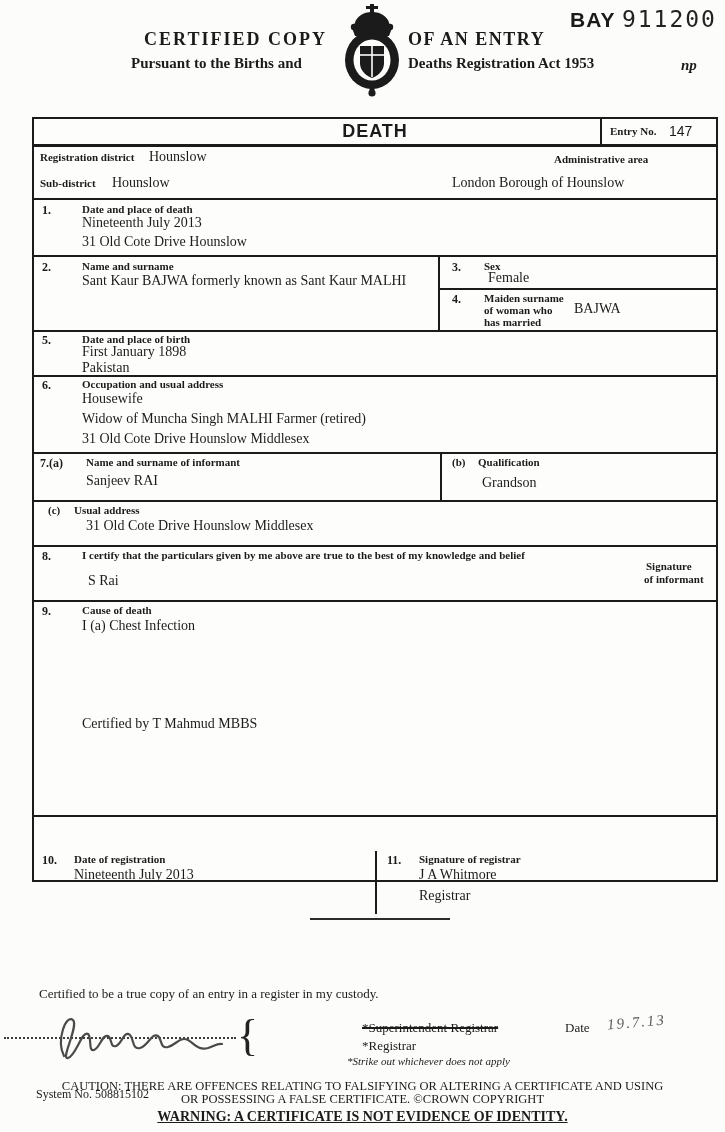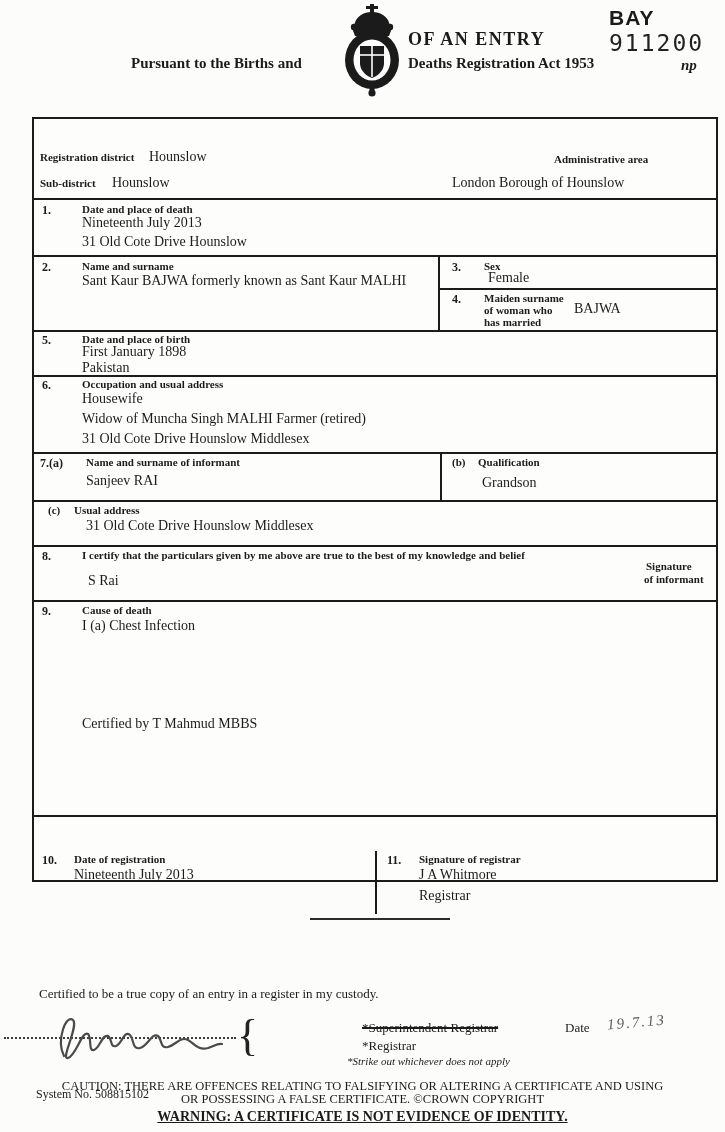--- a/index.html
+++ b/index.html
@@ -10,21 +10,21 @@
     overflow:hidden;
   }
   .abs{position:absolute;}
   .lbl{font-weight:bold;font-size:11px;white-space:nowrap;}
   .num{font-weight:bold;font-size:12px;}
   .val{font-size:14px;white-space:nowrap;}
   .sans{font-family:"Liberation Sans", sans-serif;}
   
   .hdr-title{font-size:18px;font-weight:bold;letter-spacing:2px;text-align:center;white-space:nowrap;}
   .hdr-sub{font-size:15px;font-weight:bold;text-align:left;white-space:nowrap;}
-  .bay-prefix{font-family:"Liberation Sans", sans-serif;font-weight:bold;font-size:21px;letter-spacing:1px;margin-left:39px;}
+  .bay-prefix{font-family:"Liberation Sans", sans-serif;font-weight:bold;font-size:21px;letter-spacing:1px;}
   .bay-number{font-family:"DejaVu Sans Mono", monospace;font-weight:400;font-size:23px;letter-spacing:2px;color:#222;}
   .np{font-style:italic;font-weight:bold;font-size:15px;}
   
   .cert{position:absolute;left:32px;top:117px;width:682px;height:761px;border:2px solid #1b1b1b;background:#fdfdfc;}
   .row{position:absolute;left:0;right:0;border-bottom:2px solid #1b1b1b;}
   .row-title{border-bottom:3px solid #1b1b1b;}
   .death-title{position:absolute;left:0;right:0;top:2px;text-align:center;
     font-family:"Liberation Sans", sans-serif;font-weight:bold;font-size:18px;letter-spacing:1px;}
   .entry-box{position:absolute;right:0;top:0;bottom:0;width:114px;border-left:2px solid #1b1b1b;background:#fdfdfc;}
   .vdiv{position:absolute;top:0;bottom:0;border-left:2px solid #1b1b1b;}
@@ -43,20 +43,21 @@
 </head>
 <body>
 
 <div class="page">
 
   <div class="abs bay-prefix" style="left:570px;top:6px;">
     <span>BAY</span>
     <span class="bay-number">911200</span>
   </div>
 
+  <div class="abs hdr-title" style="left:138px;top:29px;width:195px;">CERTIFIED COPY</div>
   <div class="abs hdr-sub" style="left:131px;top:55px;width:200px;">Pursuant to the Births and</div>
 
   <div class="abs" style="left:337px;top:3px;width:70px;height:95px;">
     <svg width="70" height="95" viewBox="0 0 70 95">
       <rect x="33" y="1" width="4" height="9" fill="#1b1b1b"></rect>
       <rect x="29" y="3" width="12" height="3" fill="#1b1b1b"></rect>
       <path d="M17,26 C17,13 27,9 35,9 C43,9 53,13 53,26 Z" fill="#1b1b1b"></path>
       <circle cx="17" cy="24" r="3.2" fill="#1b1b1b"></circle>
       <circle cx="35" cy="12" r="3" fill="#1b1b1b"></circle>
       <circle cx="53" cy="24" r="3.2" fill="#1b1b1b"></circle>
@@ -70,20 +71,27 @@
       <circle cx="35" cy="90" r="3.6" fill="#1b1b1b"></circle>
     </svg>
   </div>
 
   <div class="abs hdr-title" style="left:408px;top:29px;letter-spacing:1.5px;text-align:left;">OF AN ENTRY</div>
   <div class="abs hdr-sub" style="left:408px;top:55px;text-align:left;">Deaths Registration Act 1953</div>
   <div class="abs np" style="left:681px;top:57px;">np</div>
 
   <div class="cert">
 
+    <div class="row row-title" style="top:0;height:25px;">
+      <div class="death-title">DEATH</div>
+      <div class="entry-box">
+        <span class="abs lbl" style="left:8px;top:6px;">Entry No.</span>
+        <span class="abs sans" style="left:67px;top:4px;font-size:14px;">147</span>
+      </div>
+    </div>
 
     <div class="row" style="top:28px;height:51px;">
       <span class="abs lbl" style="left:6px;top:4px;">Registration district</span>
       <span class="abs val" style="left:115px;top:2px;">Hounslow</span>
       <span class="abs lbl" style="left:520px;top:6px;">Administrative area</span>
       <span class="abs lbl" style="left:6px;top:30px;">Sub-district</span>
       <span class="abs val" style="left:78px;top:28px;">Hounslow</span>
       <span class="abs val" style="left:418px;top:28px;">London Borough of Hounslow</span>
     </div>
 

